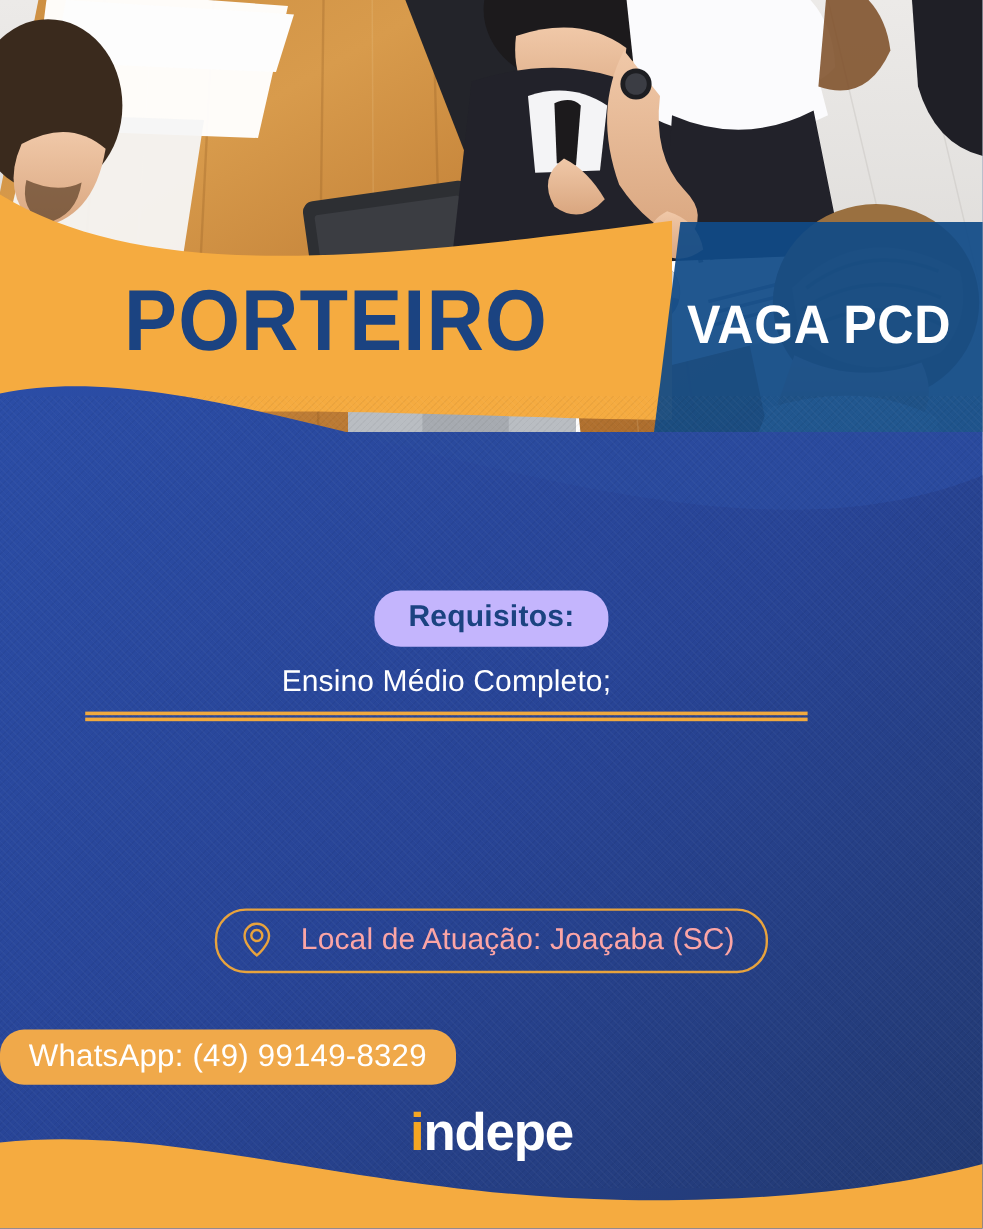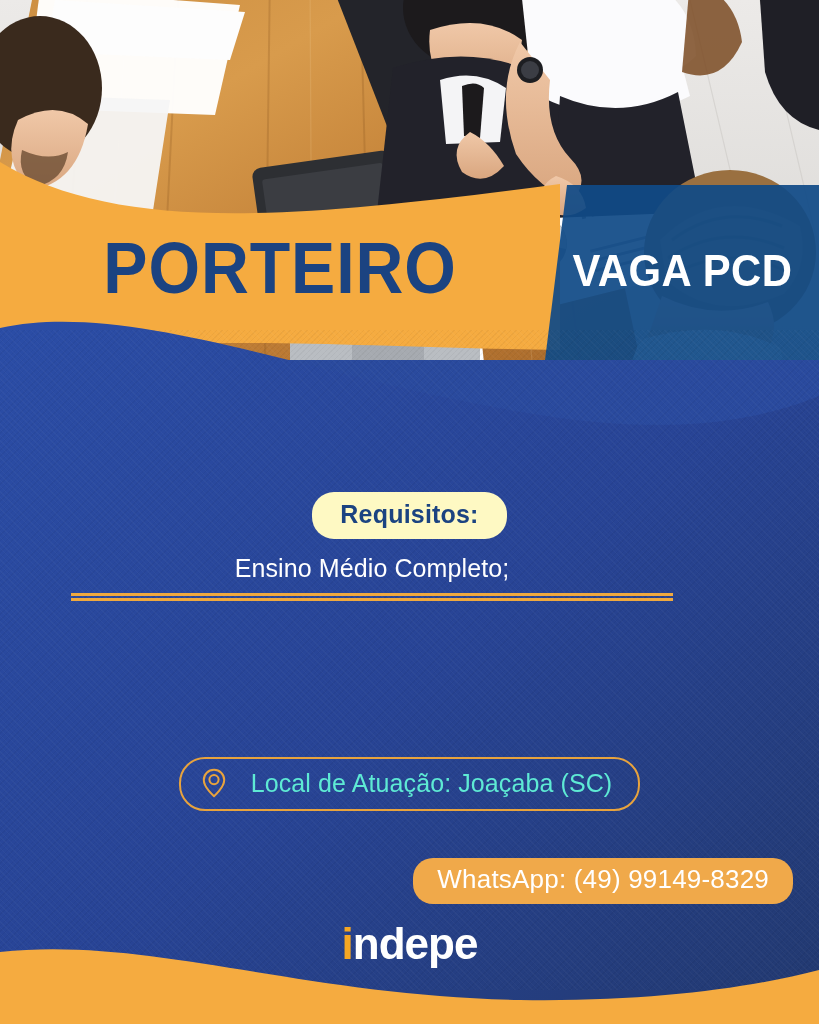--- a/index.html
+++ b/index.html
@@ -115,21 +115,21 @@
   }
 
   
   .req-pill-wrap {
     left: 0; top: 492px;
     width: 819px;
     text-align: center;
   }
   .req-pill {
     display: inline-block;
-    background: #fef9c3;
+    background: #c4b5fd;
     color: #1b4381;
     font-size: 25px;
     font-weight: 700;
     padding: 8px 28px 10px 28px;
     border-radius: 22px;
     letter-spacing: .2px;
   }
 
   .req-list {
     left: 0; top: 548px;
@@ -156,39 +156,39 @@
     width: 819px;
     text-align: center;
   }
   .loc-pill {
     display: inline-flex;
     align-items: center;
     gap: 24px;
     border: 2px solid #e8a33d;
     border-radius: 26px;
     padding: 9px 26px 11px 20px;
-    color: #5eead4;
+    color: #fca5a5;
     font-size: 25px;
     letter-spacing: .1px;
   }
   .pin-icon { display:block; width:26px; height:30px; }
 
   .cv-line {
     left: 0; top: 822px;
     width: 819px;
     text-align: center;
     color: #ffffff;
     font-size: 25px;
     letter-spacing: .1px;
   }
 
   .wa-wrap {
     left: 0; top: 858px;
     width: 793px;
-    text-align: right;
+    text-align: left;
   }
   .wa-pill {
     display: inline-block;
     background: #f0a94a;
     color: #ffffff;
     font-size: 26px;
     font-weight: 500;
     padding: 6px 24px 9px 24px;
     border-radius: 20px;
     letter-spacing: .2px;

